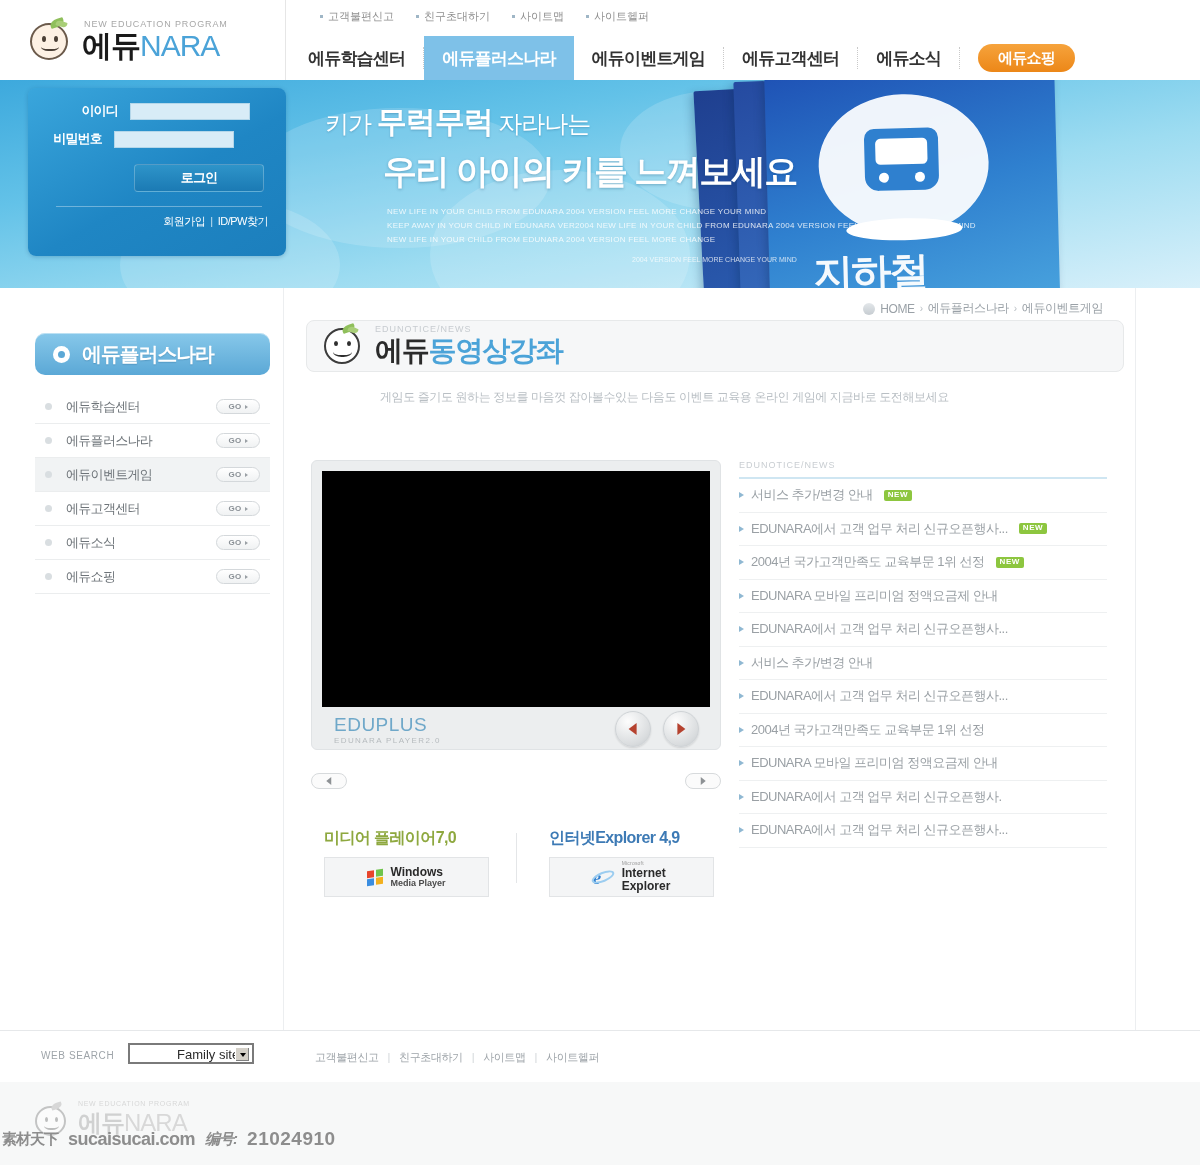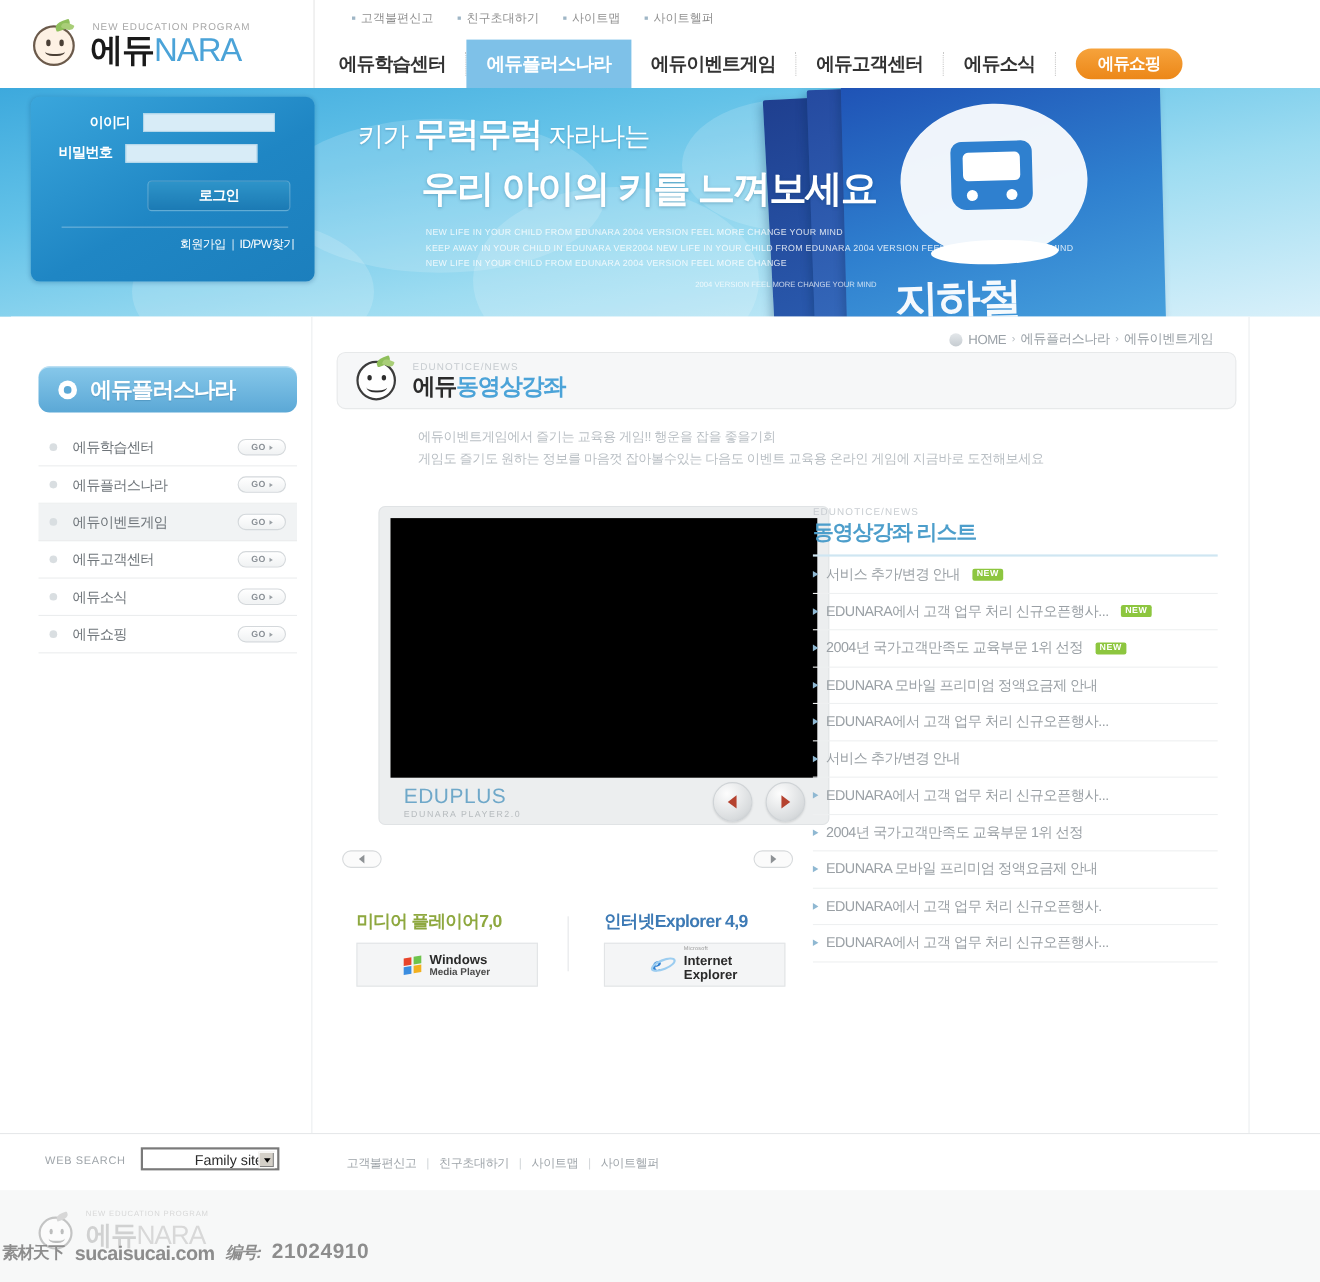--- a/index.html
+++ b/index.html
@@ -102,28 +102,28 @@
     background:#f6f7f8; border:1px solid #e7e9ea; border-radius:8px; display:flex; align-items:center; padding-left:16px; gap:12px; }
   .ph-face { position:relative; width:40px; height:40px; }
   .ph-face .ball { position:absolute; left:1px; top:2px; width:36px; height:36px; border:2px solid #3c3c3c; border-radius:50%; background:#fff; }
   .ph-face .eye { position:absolute; width:4px; height:5px; background:#2f2f2f; border-radius:50%; top:15px; }
   .ph-face .eye.l{left:11px} .ph-face .eye.r{left:24px}
   .ph-face .mouth { position:absolute; left:10px; top:20px; width:19px; height:11px; border-bottom:2px solid #2f2f2f; border-radius:0 0 45% 45%; }
   .ph-face .leaf { position:absolute; left:19px; top:-1px; width:13px; height:7px; background:#8fbf5b; border-radius:60% 10% 60% 10%; transform:rotate(-20deg); }
   .ph-face .leaf2 { position:absolute; left:25px; top:1px; width:10px; height:6px; background:#a9ce78; border-radius:60% 10% 60% 10%; transform:rotate(24deg); }
   .ph-txt { line-height:1.1; }
   .ph-kicker { font-size:9px; color:#c7ccd0; letter-spacing:1px; }
-  .ph-title { font-size:21px; font-weight:bold; letter-spacing:-1.2px; margin-top:1px; }
+  .ph-title { font-size:28px; font-weight:bold; letter-spacing:-1.2px; margin-top:1px; }
   .ph-title .a { color:#2b2b2b; } .ph-title .b { color:#4ba3d8; }
 
   .descbox { position:absolute; left:96px; top:100px; font-size:12px; color:#b9bfc4; line-height:1.65; letter-spacing:-.4px; }
 
   
   .player { position:absolute; left:27px; top:172px; width:410px; height:290px;
-    background:#eceeef; border:1px solid #e0e3e5; border-radius:6px;margin-left:33px; }
+    background:#eceeef; border:1px solid #e0e3e5; border-radius:6px; }
   .player-screen { position:absolute; left:10px; top:10px; width:388px; height:236px; background:#000; }
   .player-brand { position:absolute; left:22px; top:254px; line-height:1.05; }
   .pb-main { font-size:19px; color:#6fa8c9; letter-spacing:.5px; }
   .pb-sub { font-size:8px; color:#b6bbbe; letter-spacing:1.4px; margin-top:2px; }
   .round-btn { position:absolute; top:250px; width:36px; height:36px; border-radius:50%;
     background:radial-gradient(circle at 35% 28%, #fdfdfd, #d9dcde 70%, #c3c7ca 100%);
     border:1px solid #cfd3d6; box-shadow:0 1px 2px rgba(0,0,0,.12); }
   .round-btn.prev { left:303px; } .round-btn.next { left:351px; }
   .tri { position:absolute; left:50%; top:50%; width:0; height:0; }
   .tri.l { transform:translate(-55%,-50%); border-top:6px solid transparent; border-bottom:6px solid transparent; border-right:8px solid #b5422f; }
@@ -407,21 +407,20 @@
             <div class="leaf"></div>
             <div class="leaf2"></div>
         </div>
         <div class="ph-txt">
           <div class="ph-kicker">EDUNOTICE/NEWS</div>
           <div class="ph-title"><span class="a">에듀</span><span class="b">동영상강좌</span></div>
         </div>
       </div>
 
       <div class="descbox">
-        <div>에듀이벤트게임에서 즐기는 교육용 게임!! 행운을 잡을 좋을기회</div>
         <div>게임도 즐기도 원하는 정보를 마음껏 잡아볼수있는 다음도 이벤트 교육용 온라인 게임에 지금바로 도전해보세요</div>
       </div>
 
       <div class="player">
         <div class="player-screen"></div>
         <div class="player-brand">
           <div class="pb-main">EDUPLUS</div>
           <div class="pb-sub">EDUNARA PLAYER2.0</div>
         </div>
         <div class="round-btn prev">
@@ -469,21 +468,20 @@
           <div class="dl-lab">
             <div class="ie-ms">Microsoft</div>
             <div class="dl-l1">Internet</div>
             <div class="dl-l1">Explorer</div>
           </div>
         </div>
       </div>
 
       <div class="rlist">
         <div class="rl-kicker">EDUNOTICE/NEWS</div>
-        <div class="rl-title">동영상강좌 리스트</div>
         <div class="rl-hr"></div>
 
         <div class="rl-item">
           <i class="rl-arr"></i>
           <span class="rl-txt">서비스 추가/변경 안내</span>
           <span class="badge-new">NEW</span>
         </div>
         <div class="rl-item">
           <i class="rl-arr"></i>
           <span class="rl-txt">EDUNARA에서 고객 업무 처리 신규오픈행사...</span>

